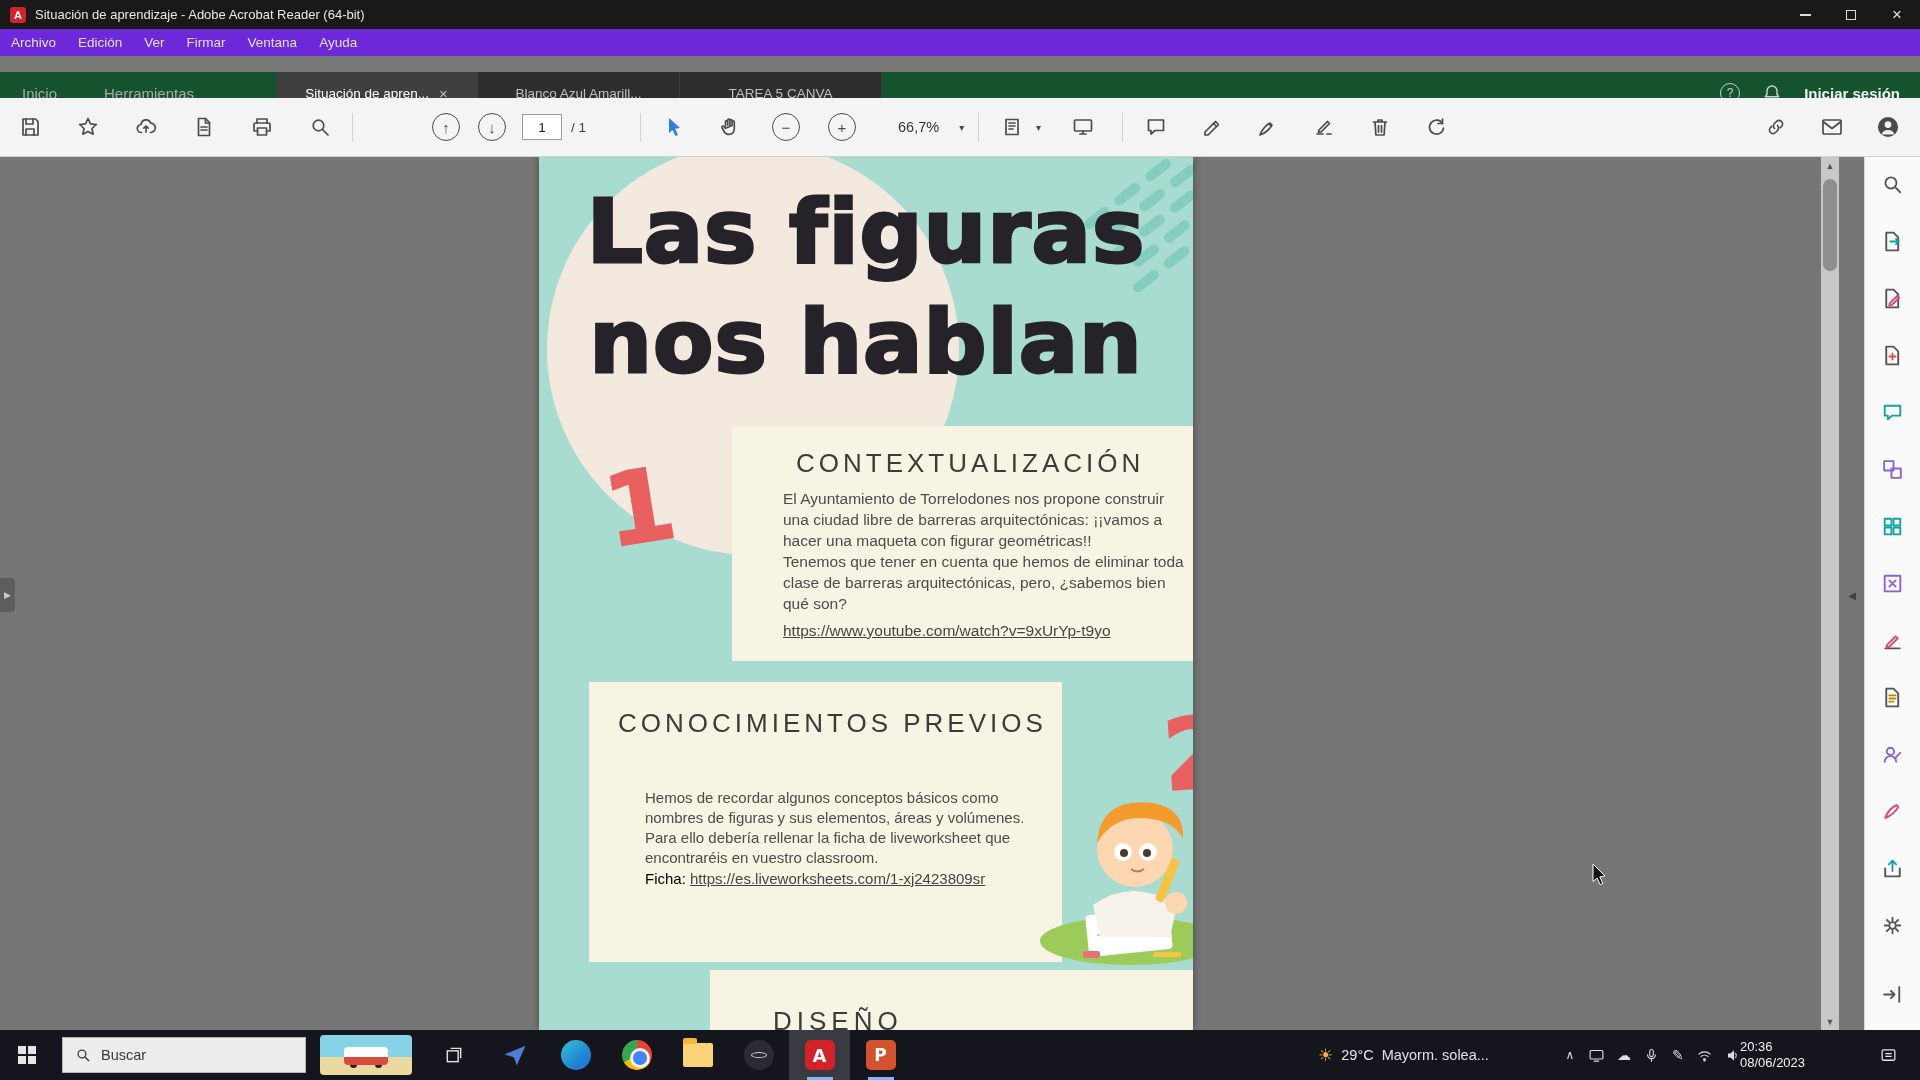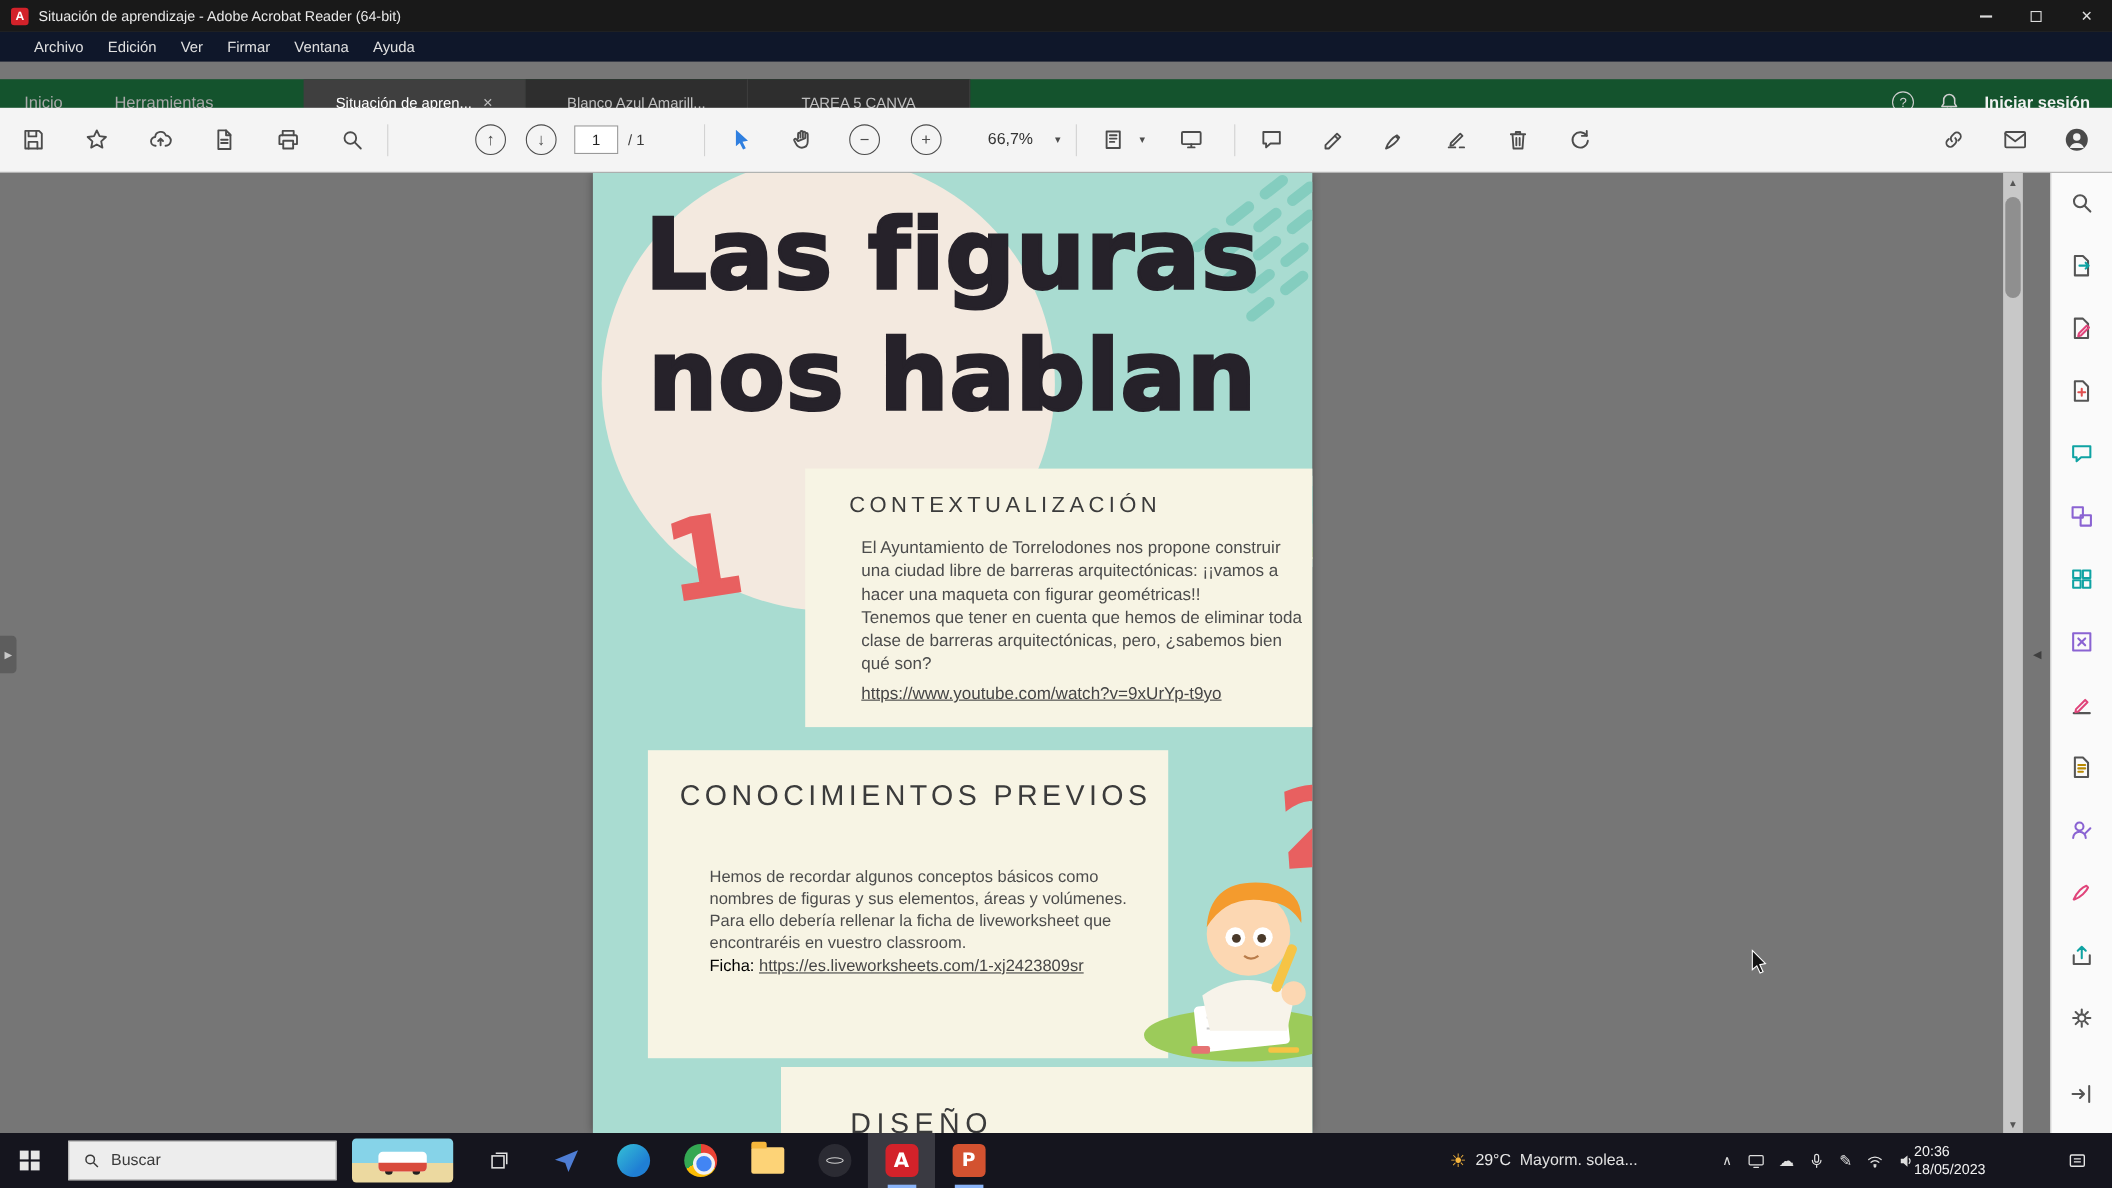--- a/index.html
+++ b/index.html
@@ -10,21 +10,21 @@
   
   .titlebar{position:absolute;top:0;left:0;right:0;height:29px;background:#191919;display:flex;align-items:center;color:#e8e8e8;font-size:13px;}
   .app-badge{width:16px;height:16px;background:#d3222a;border-radius:3px;margin:0 9px 0 10px;display:flex;align-items:center;justify-content:center;color:#fff;font-size:11px;font-weight:bold;}
   .win-controls{position:absolute;right:0;top:0;height:29px;display:flex;}
   .win-btn{width:46px;height:29px;display:flex;align-items:center;justify-content:center;color:#e0e0e0;}
   .min-glyph{width:11px;height:2px;background:#dcdcdc;}
   .max-glyph{width:10px;height:10px;border:1.4px solid #dcdcdc;}
   .close-glyph{font-size:17px;line-height:1;}
 
   
-  .menubar{position:absolute;top:29px;left:0;right:0;height:27px;background:#0f172a;display:flex;align-items:center;color:#e0e0e0;font-size:13.5px;padding-left:20px;}
+  .menubar{position:absolute;top:29px;left:0;right:0;height:27px;background:#6d28d9;display:flex;align-items:center;color:#e0e0e0;font-size:13.5px;}
   .menu-item{padding:0 11px;height:100%;display:flex;align-items:center;cursor:default;}
 
   
   .tabbar{position:absolute;top:72px;left:0;right:0;height:42px;background:#14532d;color:#b3b3b3;}
   .nav-link{position:absolute;top:0;height:42px;display:flex;align-items:center;font-size:15px;color:#a9a9a9;}
   .doc-tabs{position:absolute;left:276px;top:0;height:42px;display:flex;}
   .doc-tab{width:202px;height:42px;display:flex;align-items:center;justify-content:center;gap:10px;font-size:13.5px;color:#c0c0c0;border-right:1px solid #3c3c3c;background:#2e2e2e;}
   .doc-tab.active{background:#3f3f3f;color:#fff;}
   .tab-close{font-size:15px;color:#bdbdbd;}
   .tabbar-right{position:absolute;right:0;top:0;height:42px;display:flex;align-items:center;gap:22px;padding-right:20px;}
@@ -54,21 +54,21 @@
   .dash{width:30px;height:10px;border-radius:6px;background:#84cdbf;}
   .pdf-title{position:absolute;left:0;top:20px;width:100%;text-align:center;font-family:"DejaVu Sans",sans-serif;font-weight:bold;font-size:88px;line-height:110px;color:#26222a;-webkit-text-stroke:3px #26222a;letter-spacing:1px;}
   .card{position:absolute;background:#f7f4e4;}
   .card1{left:193px;top:269px;width:541px;height:235px;}
   .card2{left:50px;top:525px;width:473px;height:280px;}
   .card3{left:171px;top:813px;width:560px;height:260px;}
   .sec-num{position:absolute;font-family:"DejaVu Sans",sans-serif;font-weight:bold;color:#e86060;-webkit-text-stroke:2px #e86060;}
   .num1{left:66px;top:292px;font-size:100px;transform:rotate(-9deg);}
   .num2{left:624px;top:540px;font-size:98px;transform:rotate(-4deg);}
   .sec-heading{position:absolute;color:#3b3b3b;font-weight:500;}
-  .h1{left:40px;top:22px;font-size:20px;letter-spacing:4px;}
+  .h1{left:64px;top:22px;font-size:26px;letter-spacing:4px;}
   .h2{left:29px;top:26px;font-size:26px;letter-spacing:4px;}
   .h3{left:63px;top:36px;font-size:26px;letter-spacing:5px;}
   .body-text{position:absolute;font-size:15.5px;line-height:21px;color:#4c4c4c;}
   .b1{left:51px;top:62px;}
   .b2{left:56px;top:106px;font-size:15px;line-height:20px;}
   .doc-link{text-decoration:underline;color:#454545;}
   .link1{position:absolute;left:51px;top:196px;font-size:15.5px;}
   .link2-row{position:absolute;left:56px;top:188px;font-size:15px;}
   .globe{position:absolute;left:594px;top:247px;}
   .kid{position:absolute;left:496px;top:596px;}
@@ -650,21 +650,21 @@
           <circle cx="12" cy="18.8" r="1" fill="#dfdfdf"></circle>
         </svg>
       <svg viewBox="0 0 24 24">
           <path d="M5 10v4h3l4 3.5v-11L8 10z" fill="#dfdfdf"></path>
           <path d="M15 9a5 5 0 0 1 0 6"></path>
         </svg>
     </div>
 
     <div class="clock">
       <span>20:36</span>
-      <span>18/05/2023</span>
+      <span>08/06/2023</span>
     </div>
 
     <div class="notif">
       <svg width="19" height="19" viewBox="0 0 24 24">
           <rect x="4" y="5" width="16" height="13" rx="1.5" fill="none" stroke="#e6e6e6" stroke-width="1.6"></rect>
           <path d="M8 9.5h8M8 13h8" stroke="#e6e6e6" stroke-width="1.6"></path>
         </svg>
     </div>
   </div>
 

